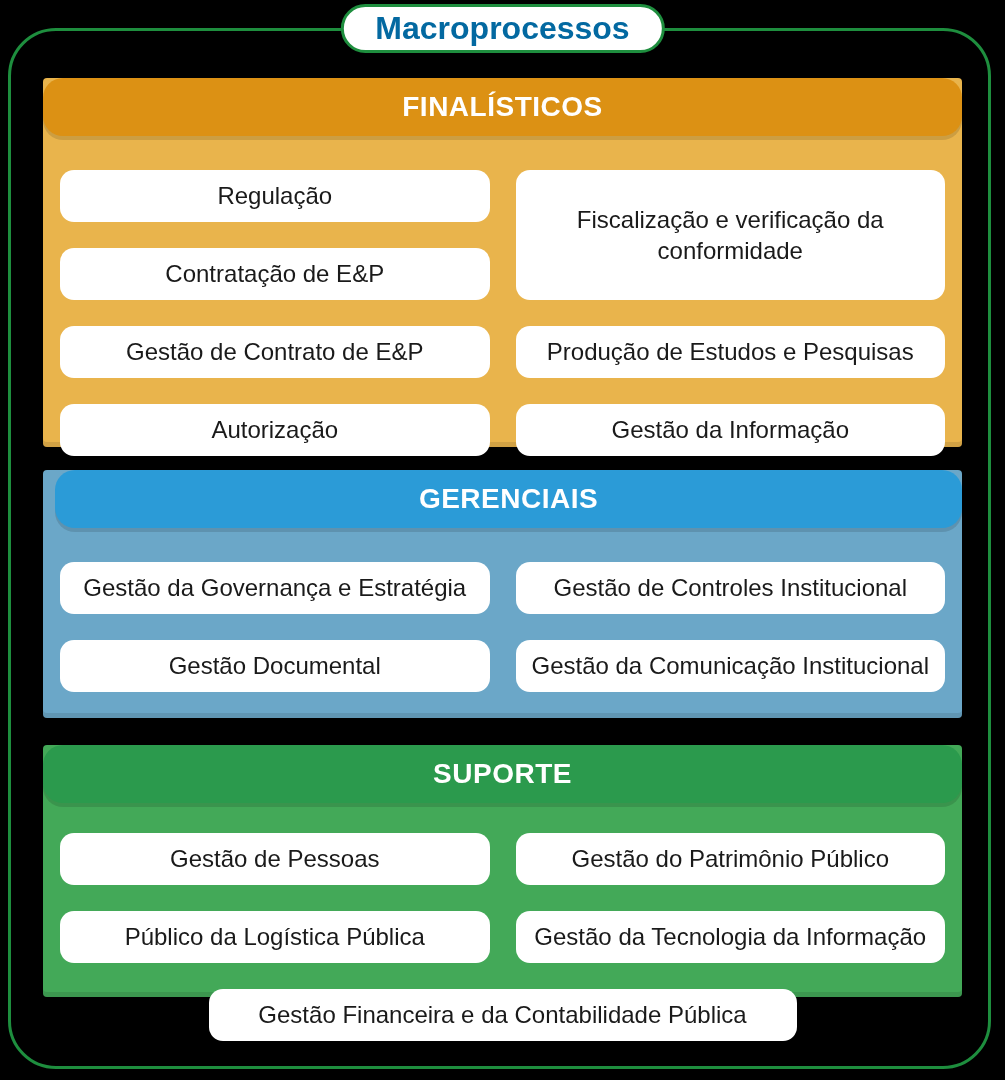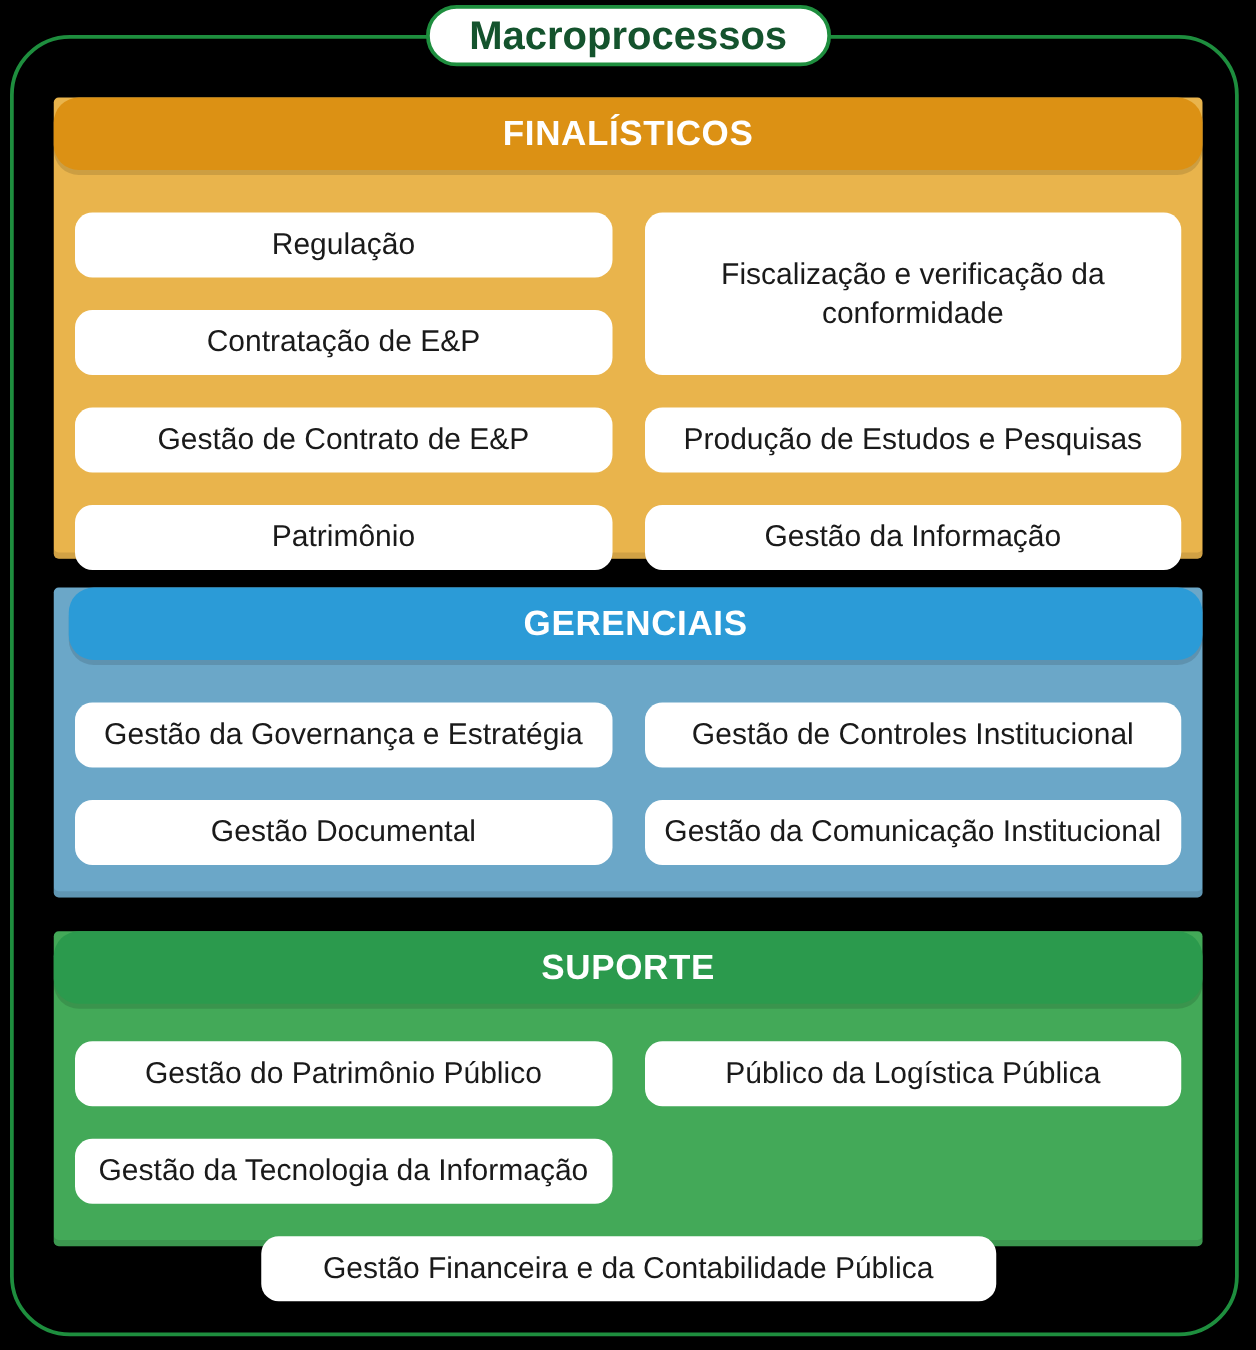--- a/index.html
+++ b/index.html
@@ -32,21 +32,21 @@
     background: #ffffff;
     border: 3px solid #1E8E3E;
     border-radius: 28px;
     box-sizing: border-box;
     display: flex; align-items: center; justify-content: center;
     z-index: 5;
   }
   .title-badge span {
     font-size: 32px;
     font-weight: bold;
-    color: #14532d;
+    color: #0369a1;
     white-space: nowrap;
   }
 
   
   .section {
     position: absolute;
     left: 43px;
     width: 919px;
     border-radius: 4px;
     box-shadow: inset 0 -5px 0 rgba(0,0,0,0.10);
@@ -115,21 +115,21 @@
   <div class="section" id="sec-finalisticos">
     <div class="section-header">
       <span>FINALÍSTICOS</span>
     </div>
     <div class="grid">
       <div class="pill">Regulação</div>
       <div class="pill pill-tall">Fiscalização e verificação da conformidade</div>
       <div class="pill">Contratação de E&amp;P</div>
       <div class="pill">Gestão de Contrato de E&amp;P</div>
       <div class="pill">Produção de Estudos e Pesquisas</div>
-      <div class="pill">Patrimônio</div>
+      <div class="pill">Autorização</div>
       <div class="pill">Gestão da Informação</div>
     </div>
   </div>
 
   <div class="section" id="sec-gerenciais">
     <div class="section-header">
       <span>GERENCIAIS</span>
     </div>
     <div class="grid">
       <div class="pill">Gestão da Governança e Estratégia</div>
@@ -137,20 +137,21 @@
       <div class="pill">Gestão Documental</div>
       <div class="pill">Gestão da Comunicação Institucional</div>
     </div>
   </div>
 
   <div class="section" id="sec-suporte">
     <div class="section-header">
       <span>SUPORTE</span>
     </div>
     <div class="grid">
+      <div class="pill">Gestão de Pessoas</div>
       <div class="pill">Gestão do Patrimônio Público</div>
       <div class="pill">Público da Logística Pública</div>
       <div class="pill">Gestão da Tecnologia da Informação</div>
       <div class="pill pill-wide-center">Gestão Financeira e da Contabilidade Pública</div>
     </div>
   </div>
 
 </div>
 
 </body></html>

